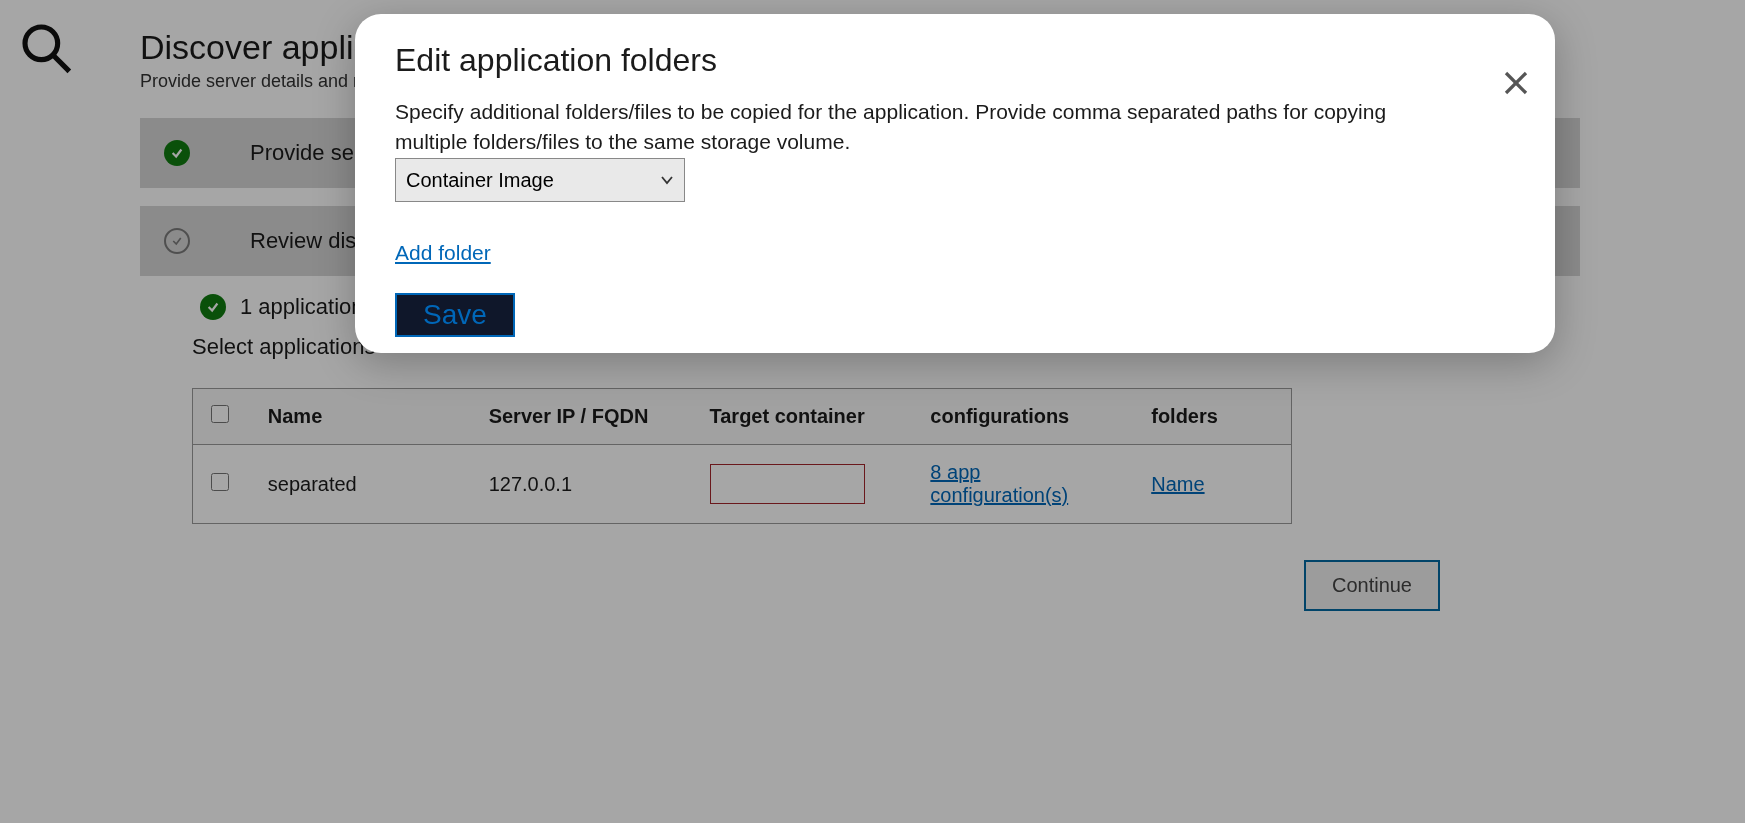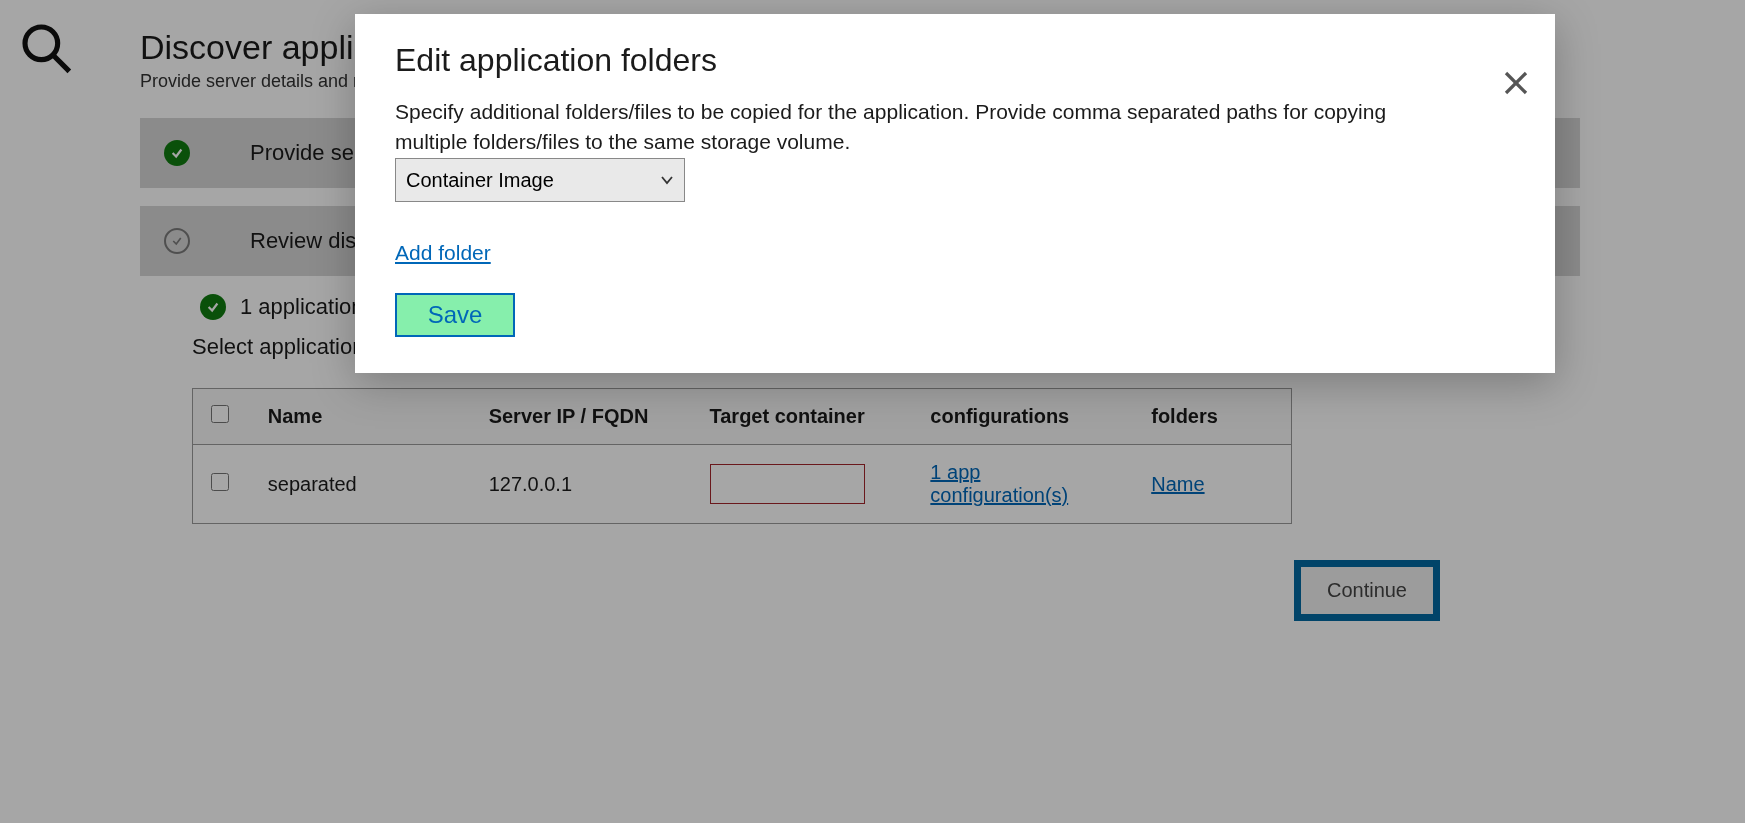--- a/index.html
+++ b/index.html
@@ -24,39 +24,39 @@
   th, td { text-align: left; font-size: 20px; padding: 16px 18px; border-bottom: 1px solid #9a9a9a; vertical-align: middle; }
   th { font-weight: 600; background: #f7f7f7; }
   th.name-col { width: 210px; }
   th.ip-col { width: 210px; }
   th.tgt-col { width: 210px; }
   th.conf-col { width: 210px; }
   th.folders-col { width: 150px; }
   input[type=checkbox] { width: 18px; height: 18px; }
   .target-input { width: 155px; height: 40px; border: 1px solid #a4262c; background: #fff; }
   a.link { color: #0067b8; text-decoration: underline; cursor: pointer; margin-top: 39px; }
-  .continue-btn { float: right; margin-right: 140px; margin-top: 36px; padding: 12px 26px; border: 7px solid #0369a1; background: #f0f0f0; font-size: 20px; color: #444; }
+  .continue-btn { float: right; margin-right: 140px; margin-top: 36px; padding: 12px 26px; border: 2px solid #0369a1; background: #f0f0f0; font-size: 20px; color: #444; }
 
   
   .overlay { position: absolute; inset: 0; background: rgba(0,0,0,0.35); }
-  .dialog { position: absolute; left: 355px; top: 14px; width: 1200px; background: #fff; padding: 28px 40px 36px 40px; box-shadow: 0 10px 40px rgba(0,0,0,0.25); }
+  .dialog { position: absolute; left: 355px; top: 14px; width: 1200px; background: #fff; padding: 28px 40px 16px 40px; box-shadow: 0 10px 40px rgba(0,0,0,0.25); border-radius: 26px; }
   .dialog-title { font-size: 32px; font-weight: 400; margin-bottom: 18px; }
   .dialog-close { position: absolute; right: 24px; top: 54px; cursor: pointer; }
   .dialog-close svg { width: 30px; height: 30px; }
   .dialog-desc { font-size: 21px; line-height: 1.45; max-width: 1060px; }
   .dialog-cols { display: flex; }
   .col-folder { width: 680px; }
   .col-target { flex: 1; }
   .col-head { font-size: 22px; font-weight: 600; color: #555; margin-bottom: 20px; }
   .col-folder .value { font-size: 22px; }
   .target-select { width: 290px; height: 44px; border: 1px solid #888; background: #e9e9e9; font-size: 20px; padding: 0 10px; appearance: none; position: relative; }
   .target-select-wrap { position: relative; width: 290px; text-decoration: underline; }
   .target-select-wrap svg { position: absolute; right: 10px; top: 14px; width: 16px; height: 16px; pointer-events: none; }
   .add-folder { display: inline-block; margin-top: 42px; font-size: 21px; }
-  .save-btn { display: block; margin-top: 28px; width: 120px; height: 44px; border: 2px solid #0067b8; background: #86efac; color: #0067b8; font-size: 24px; }
+  .save-btn { display: block; margin-top: 28px; width: 120px; height: 44px; border: 2px solid #0067b8; background: #0f172a; color: #0067b8; font-size: 28px; }
 </style>
 </head>
 <body>
 
 <div class="page">
 
   <div class="sidebar">
     <span>
       <svg viewBox="0 0 24 24" width="56" height="56" fill="none" stroke="#111" stroke-width="2.2">
         <circle cx="10" cy="10" r="7"></circle>
@@ -109,21 +109,21 @@
             <th class="conf-col">configurations</th>
             <th class="folders-col">folders</th>
           </tr>
         </thead>
         <tbody>
           <tr>
             <td><input type="checkbox" style=""></td>
             <td>separated</td>
             <td>127.0.0.1</td>
             <td><input type="text" class="target-input" style=""></td>
-            <td><a class="link">1 app configuration(s)</a></td>
+            <td><a class="link">8 app configuration(s)</a></td>
             <td><a class="link">Name</a></td>
           </tr>
         </tbody>
       </table>
     </div>
 
     <button class="continue-btn">Continue</button>
   </div>
 
   <div class="overlay"></div>

